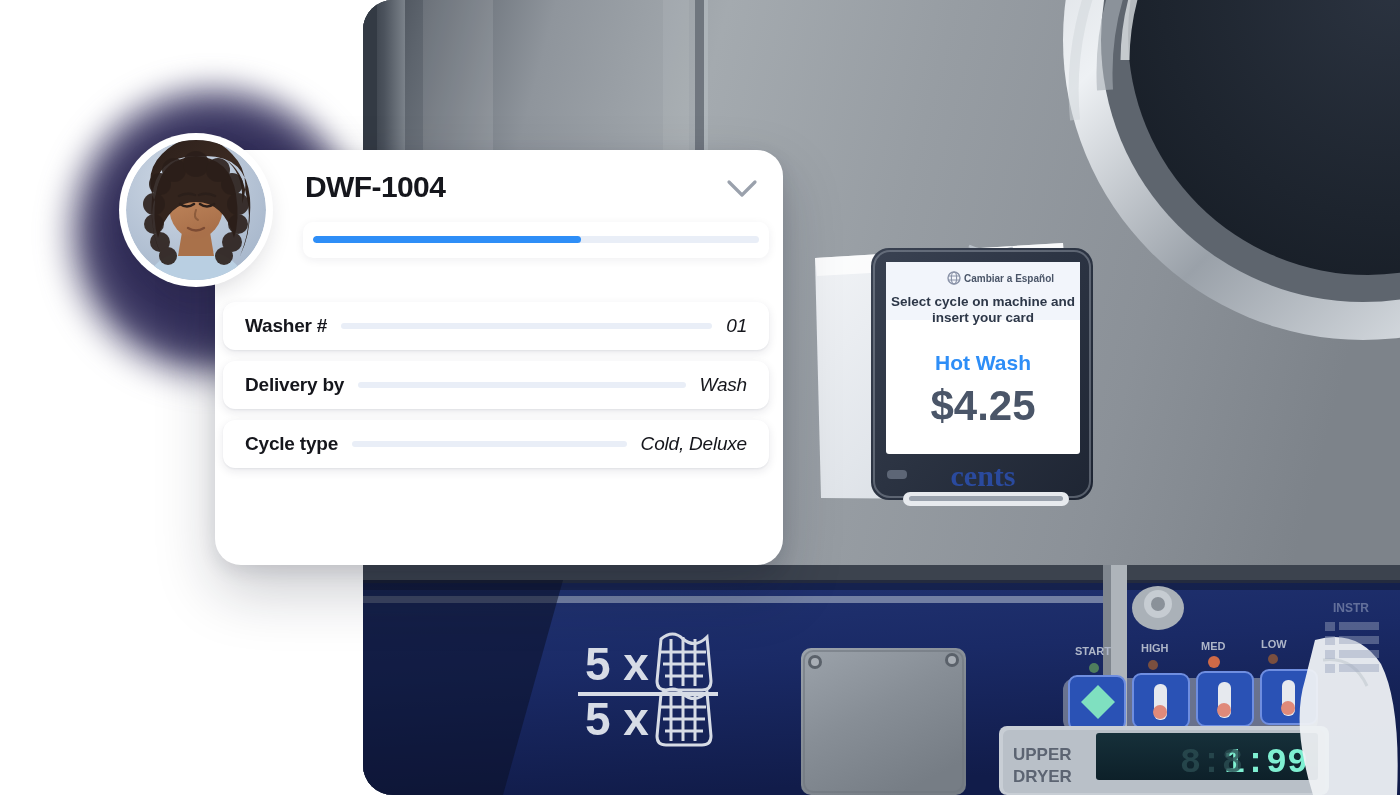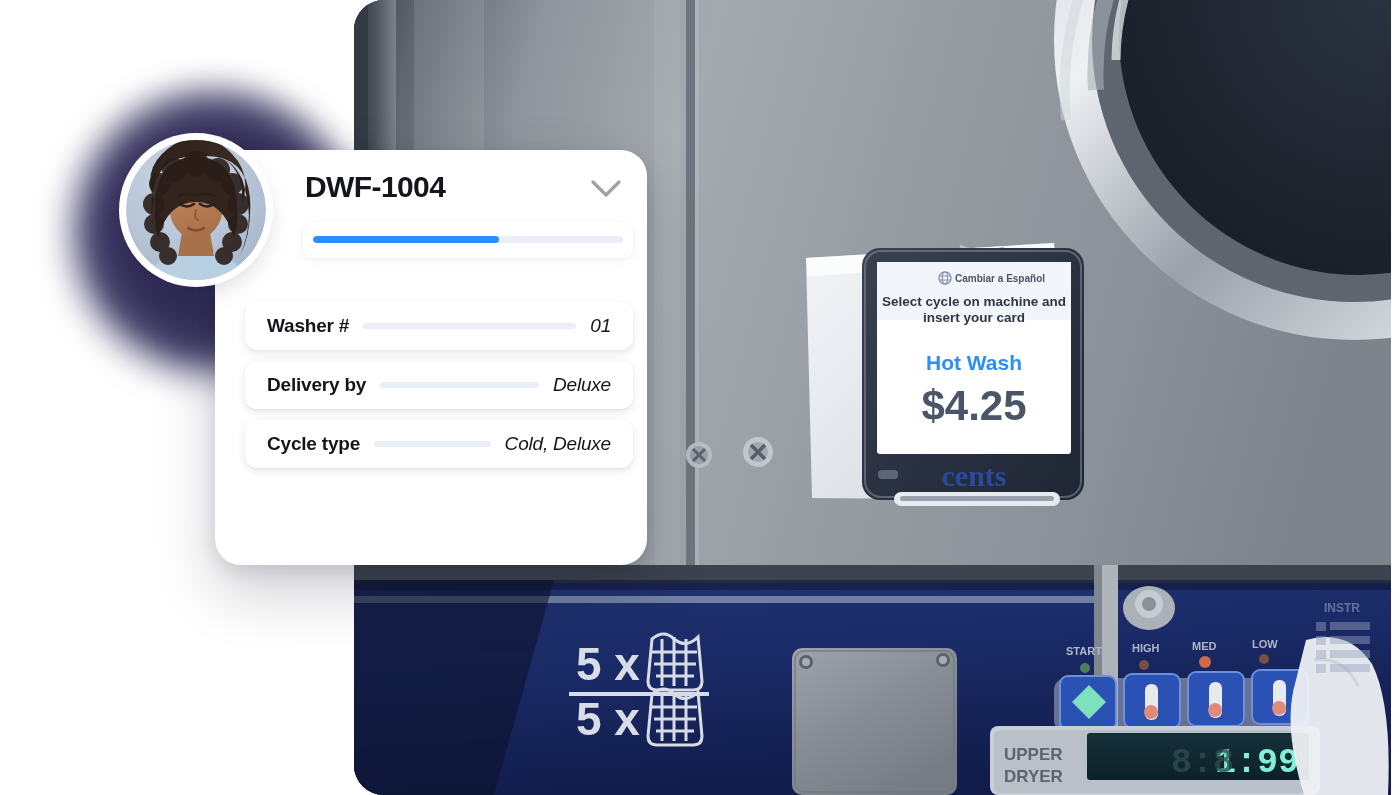--- a/index.html
+++ b/index.html
@@ -20,30 +20,30 @@
     filter:blur(14px);
   }
   .blob2{
     position:absolute;left:86px;top:110px;width:250px;height:250px;border-radius:50%;
     background:radial-gradient(circle at 50% 50%, #2e2a55 0%, #322e59 46%, rgba(50,46,89,.55) 66%, rgba(255,255,255,0) 82%);
     filter:blur(10px);
   }
 
   
   .photo{
-    position:absolute;left:354px;top:0;width:1037px;height:795px;
+    position:absolute;left:363px;top:0;width:1037px;height:795px;
     border-radius:30px 0 0 30px;
     overflow:hidden;
     background:#6f767e;
   }
   .photo svg{display:block;width:1037px;height:795px;}
 
   
   .card{
-    position:absolute;left:215px;top:150px;width:432px;height:415px;
+    position:absolute;left:215px;top:150px;width:568px;height:415px;
     background:#ffffff;border-radius:26px;
     box-shadow:0 26px 60px rgba(20,22,40,.22), 0 6px 18px rgba(20,22,40,.10);
   }
   .card-head{
     position:absolute;left:0;top:0;width:100%;height:120px;
     border-radius:26px 26px 0 0;
   }
   .card-title{
     position:absolute;left:90px;top:20px;
     font-size:30px;font-weight:700;color:#15161c;letter-spacing:-0.6px;
@@ -58,21 +58,21 @@
   }
   .progress-track{
     position:absolute;left:10px;right:10px;top:14px;height:7px;
     background:#e9eef7;border-radius:4px;overflow:hidden;
   }
   .progress-fill{
     position:absolute;left:0;top:0;height:100%;border-radius:4px;
     background:#2e8ef7;
   }
 
-  .rows{position:absolute;left:30px;right:14px;top:152px;}
+  .rows{position:absolute;left:8px;right:14px;top:152px;}
   .row{
     position:relative;height:48px;margin-bottom:11px;
     background:#ffffff;border-radius:12px;
     box-shadow:0 3px 10px rgba(25,30,60,.10), 0 1px 2px rgba(25,30,60,.06);
     display:flex;align-items:center;padding:0 22px 0 22px;
   }
   .row-label{
     font-size:19px;font-weight:700;color:#15161c;white-space:nowrap;letter-spacing:-0.2px;
   }
   .leader{
@@ -332,21 +332,21 @@
 
       <div class="row">
         <span class="row-label">Washer #</span>
         <span class="leader"></span>
         <span class="row-value">01</span>
       </div>
 
       <div class="row">
         <span class="row-label">Delivery by</span>
         <span class="leader"></span>
-        <span class="row-value">Deluxe</span>
+        <span class="row-value">Wash</span>
       </div>
 
       <div class="row">
         <span class="row-label">Cycle type</span>
         <span class="leader"></span>
         <span class="row-value">Cold, Deluxe</span>
       </div>
 
 
     </div>

